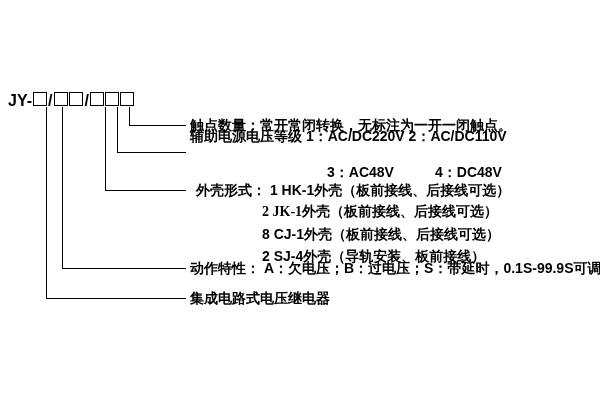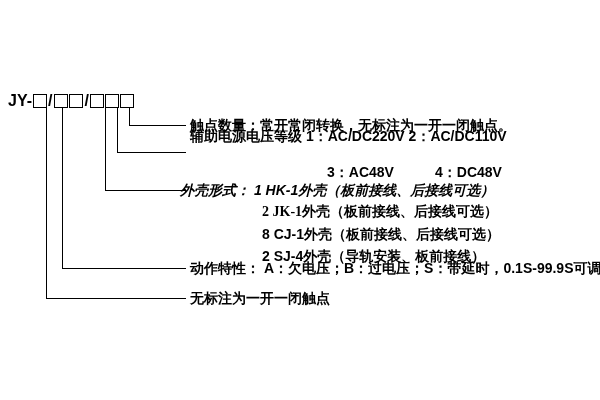--- a/index.html
+++ b/index.html
@@ -21,21 +21,20 @@
     top: 0;
     width: 600px;
     height: 400px;
   }
   
   .code-row {
     position: absolute;
     left: 8px;
     top: 92px;
     display: flex;
-    align-items: center;
     font-size: 16px;
     font-weight: bold;
     letter-spacing: 0px;
   }
   .code-text {
     font-size: 16px;
     font-weight: bold;
     line-height: 18px;
   }
   .code-box {
@@ -88,20 +87,20 @@
   <span class="code-box"></span>
   <span class="code-box"></span>
 </div>
 
 <div class="lbl" style="left:190px; top:117px;">触点数量：常开常闭转换，无标注为一开一闭触点。</div>
 
 <div class="lbl" style="left:190px; top:128px;">辅助电源电压等级  1：AC/DC220V      2：AC/DC110V</div>
 <div class="lbl" style="left:327px; top:164px;">3：AC48V</div>
 <div class="lbl" style="left:435px; top:164px;">4：DC48V</div>
 
-<div class="lbl" style="left:180px; top:182px;font-style:italic;">外壳形式：  1   HK-1外壳（板前接线、后接线可选）</div>
+<div class="lbl" style="left:196px; top:182px;">外壳形式：  1   HK-1外壳（板前接线、后接线可选）</div>
 <div class="lbl" style="left:262px; top:204px;font-family:Liberation Serif, serif;">2   JK-1外壳（板前接线、后接线可选）</div>
 <div class="lbl" style="left:262px; top:226px;">8   CJ-1外壳（板前接线、后接线可选）</div>
 <div class="lbl" style="left:262px; top:248px;">2   SJ-4外壳（导轨安装、板前接线）</div>
 
 <div class="lbl" style="left:190px; top:260px;">动作特性：  A：欠电压；B：过电压；S：带延时，0.1S-99.9S可调</div>
 
-<div class="lbl" style="left:190px; top:290px;">无标注为一开一闭触点</div>
+<div class="lbl" style="left:190px; top:290px;">集成电路式电压继电器</div>
 
 </body></html>

